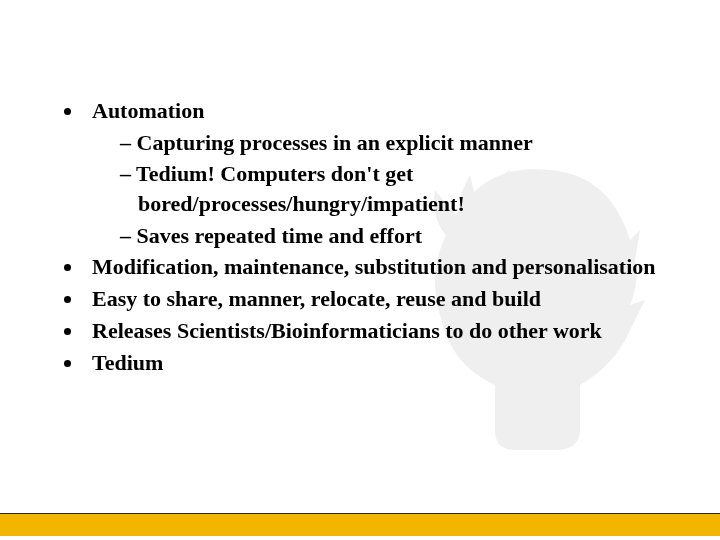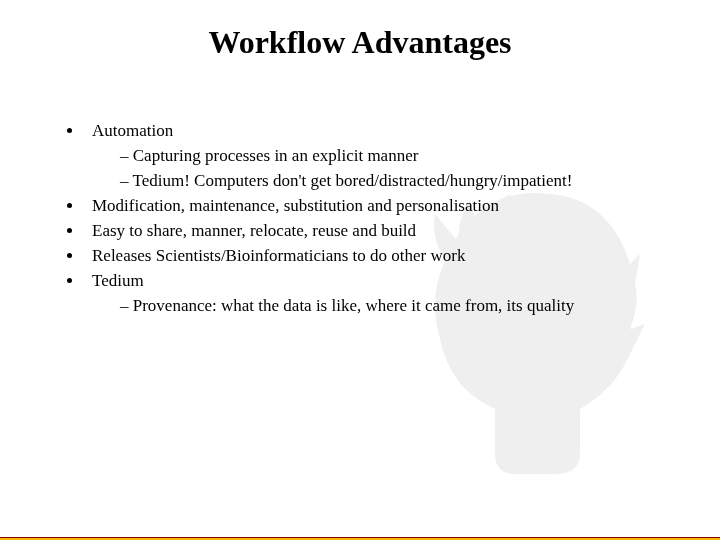--- a/index.html
+++ b/index.html
@@ -33,22 +33,22 @@
     text-align: center;
     font-weight: bold;
     font-size: 32px;
     margin: 24px 0 18px 0;
   }
   .body {
     position: absolute;
     top: 96px;
     left: 60px;
     right: 45px;
-    font-size: 17px;
-    font-weight: normal;
+    font-size: 22px;
+    font-weight: bold;
     line-height: 1.35;
   }
   ul.top {
     list-style: disc;
     margin: 0;
     padding-left: 24px;
   }
   ul.top > li {
     margin: 0 0 2px 0;
     padding-left: 8px;
@@ -93,45 +93,42 @@
 
   <div class="watermark">
     <svg viewBox="0 0 300 340">
       <g fill="#000">
         <path d="M60 120 Q90 30 170 40 Q230 45 250 110 L260 100 L255 130 Q260 150 250 175 L265 170 L250 200 Q235 235 200 255 L200 300 Q200 320 175 320 L135 320 Q115 320 115 300 L115 255 Q70 235 60 185 Q50 150 60 120 Z"></path>
         <path d="M70 110 Q50 90 55 60 L80 90 Q75 70 90 45 L100 85 Q105 55 130 40 L125 85 Q140 55 170 45 L150 95 Q120 95 95 110 Z"></path>
       </g>
     </svg>
   </div>
 
-  <h1 class="title">Workflow Advantages</h1>
 
   <div class="body">
     <ul class="top">
       <li>
         <span>Automation</span>
         <ul class="sub">
           <li>Capturing processes in an explicit manner</li>
-          <li>Tedium! Computers don't get bored/distracted/hungry/impatient!</li>
+          <li>Tedium! Computers don't get bored/processes/hungry/impatient!</li>
+          <li>Saves repeated time and effort</li>
         </ul>
       </li>
       <li>
         <span>Modification, maintenance, substitution and personalisation</span>
       </li>
       <li>
         <span>Easy to share, manner, relocate, reuse and build</span>
       </li>
       <li>
         <span>Releases Scientists/Bioinformaticians to do other work</span>
       </li>
       <li>
         <span>Tedium</span>
-        <ul class="sub">
-          <li>Provenance: what the data is like, where it came from, its quality</li>
-        </ul>
       </li>
     </ul>
   </div>
 
   <div class="footer">
     <div class="footer-bar">
       
     </div>
 
   </div>

